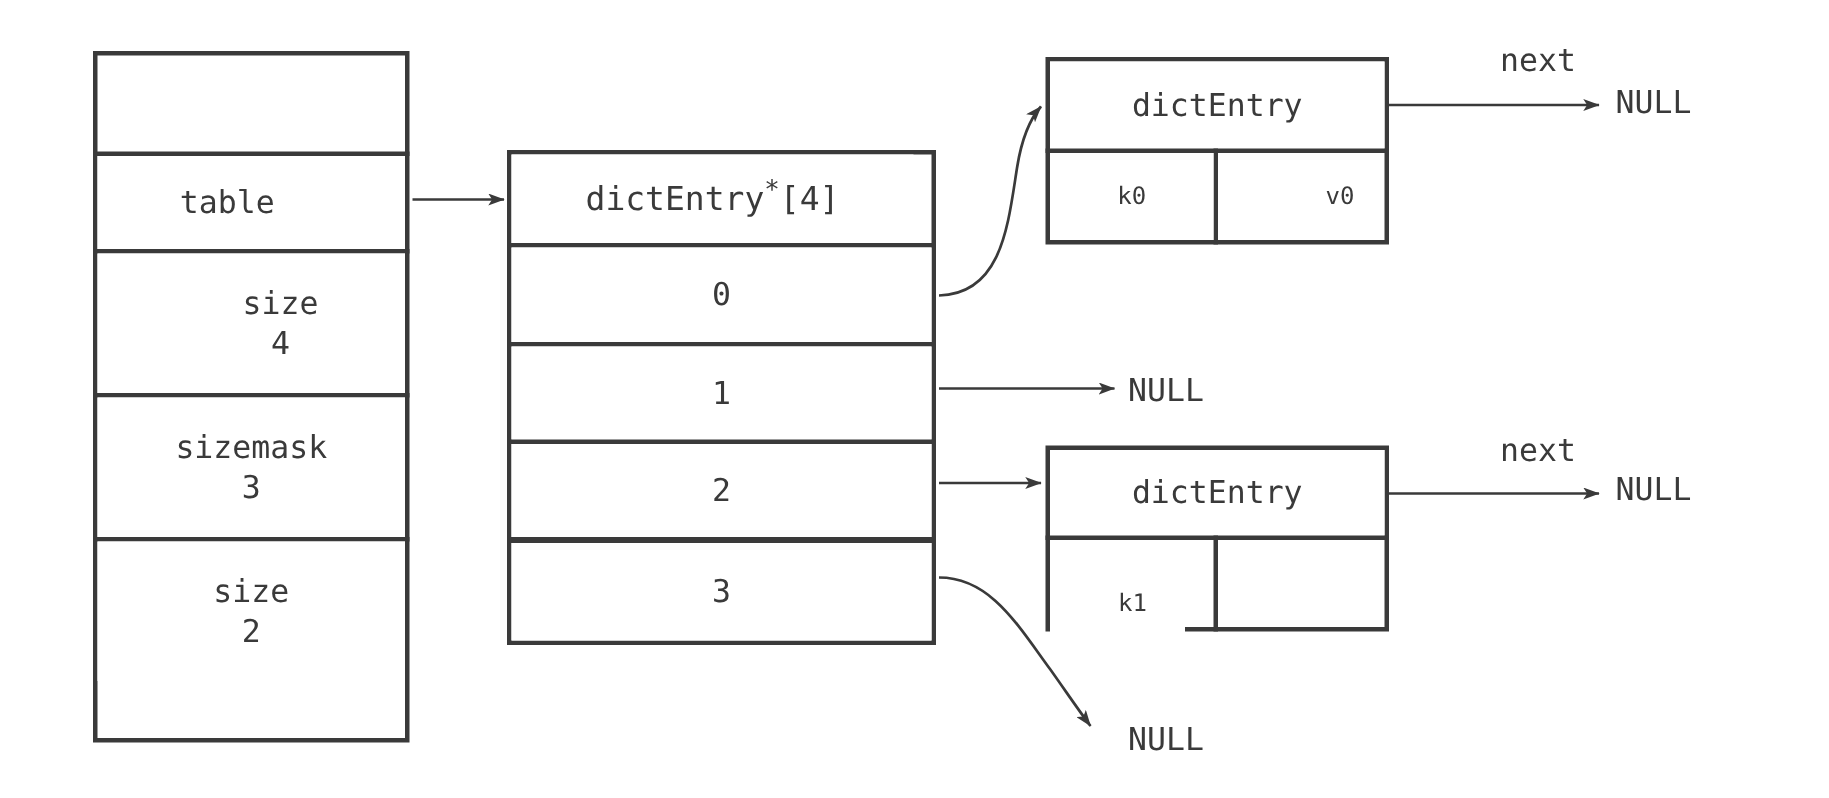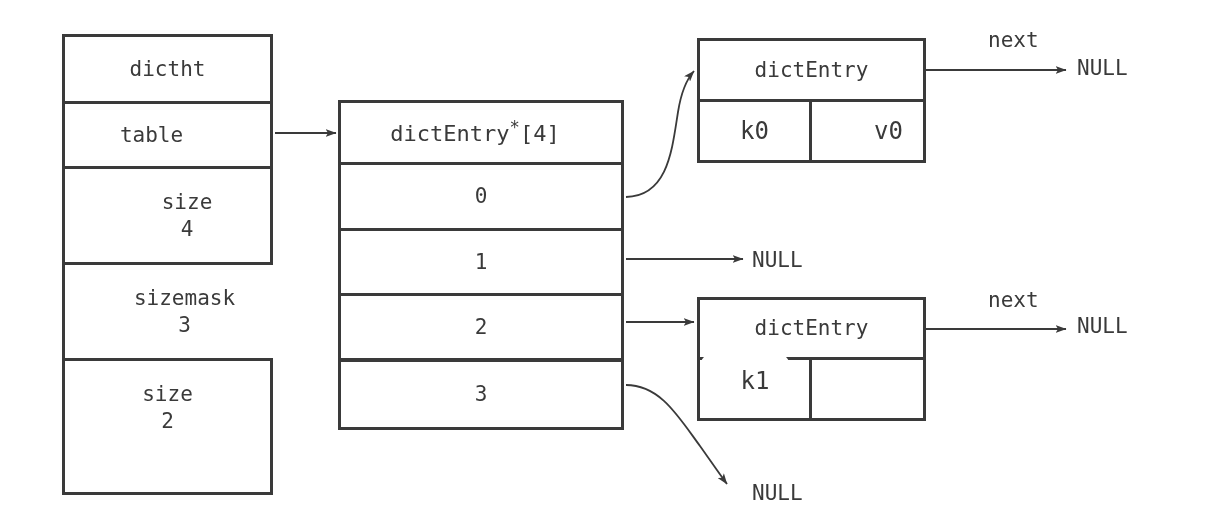--- a/index.html
+++ b/index.html
@@ -56,65 +56,62 @@
   .dictht-cell { font-size: 21px; }
 
   
   #table-box { left: 338px; top: 100px; width: 286px; height: 330px; }
   .table-header { font-size: 22px; }
   .table-slot { font-size: 21px; }
 
   
   .entry-box { border: 3px solid #3a3a3a; }
   .entry-title { font-size: 21px; }
-  .entry-kv { font-size: 24px; border-radius: 15px; }
+  .entry-kv { font-size: 16px; }
 
   
   .label {
     position: absolute;
     color: #3a3a3a;
     white-space: nowrap;
   }
   .null-label { font-size: 21px; }
-  .next-label { font-size: 21px; }
+  .next-label { font-size: 21px; margin-left: 12px; }
 
   
   #arrow-layer {
     position: absolute;
     left: 0;
     top: 0;
     width: 1219px;
     height: 532px;
     pointer-events: none;
   }
 </style>
 </head>
 <body>
 
 <div id="diagram-root">
 
   <div class="box" id="dictht-box"></div>
 
-  <div class="cell dictht-cell" style="left:65px; top:37px; width:205px; height:64px;">
-    <span>dictht</span>
-  </div>
   <div class="hrule" style="left:62px; top:101px; width:211px;"></div>
 
   <div class="cell dictht-cell" style="left:65px; top:104px; width:173px; height:62px;">
     <span>table</span>
   </div>
   <div class="hrule" style="left:62px; top:166px; width:211px;"></div>
 
   <div class="cell dictht-cell" style="left:65px; top:169px; width:205px; height:93px;padding-left:39px;">
     <span class="sub">size</span>
     <span class="sub">4</span>
   </div>
   <div class="hrule" style="left:62px; top:262px; width:211px;"></div>
 
-  <div class="cell dictht-cell" style="left:82px; top:265px; width:205px; height:93px;">
+  <div class="cell dictht-cell" style="left:65px; top:265px; width:205px; height:93px;">
     <span class="sub">sizemask</span>
     <span class="sub">3</span>
   </div>
   <div class="hrule" style="left:62px; top:358px; width:211px;"></div>
 
   <div class="cell dictht-cell" style="left:65px; top:361px; width:205px; height:93px;">
     <span class="sub">size</span>
     <span class="sub">2</span>
   </div>
 
@@ -169,21 +166,21 @@
   </div>
 
   <div class="box entry-box" style="left:697px; top:297px; width:229px; height:124px;"></div>
 
   <div class="cell entry-title" style="left:700px; top:300px; width:223px; height:57px;">
     <span>dictEntry</span>
   </div>
   <div class="hrule" style="left:697px; top:357px; width:229px;"></div>
   <div class="vrule" style="left:809px; top:357px; height:64px;"></div>
 
-  <div class="cell entry-kv" style="left:700px; top:352px; width:90px; height:58px;padding-left:20px;">
+  <div class="cell entry-kv" style="left:700px; top:373px; width:90px; height:58px;padding-left:20px;">
     <span>k1</span>
   </div>
 
   <div class="label next-label" style="left:988px; top:288px;">
     <span>next</span>
   </div>
   <div class="label null-label" style="left:1077px; top:314px;">
     <span>NULL</span>
   </div>
 

